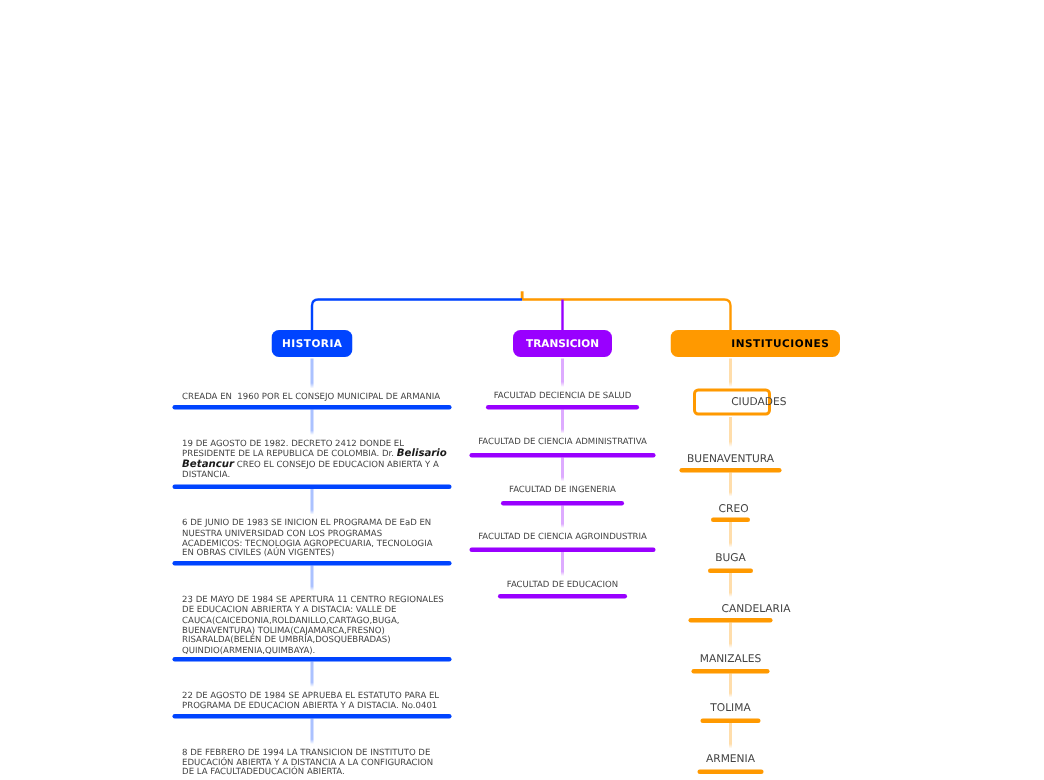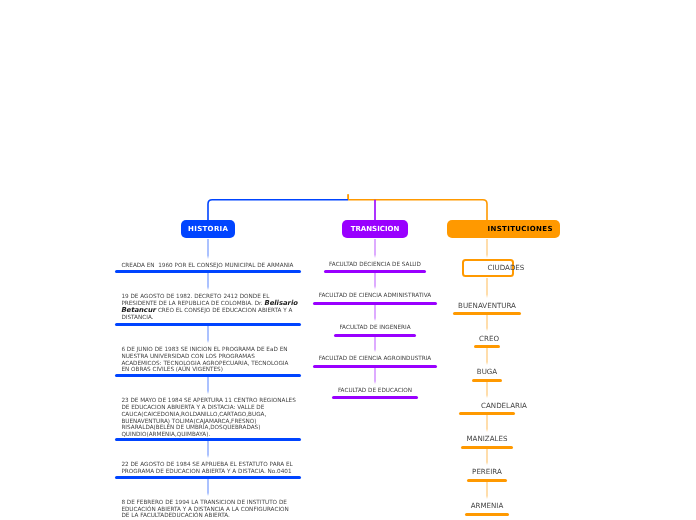--- a/index.html
+++ b/index.html
@@ -105,18 +105,18 @@
       <div class="itxt" style="font-size: 7.1px; line-height: 7.1px; top: 301.791px; text-align: left; left: 458.047px; visibility: visible; width: 57.9062px;">BUENAVENTURA</div>
       <div class="ul" style="left: 452.847px; width: 68.3063px; top: 312.1px; background: rgb(255, 153, 0);"></div>
       <div class="itxt" style="font-size: 7.1px; line-height: 7.1px; top: 334.791px; text-align: center; left: 479.07px; visibility: visible; width: 15.8594px;">CREO</div>
       <div class="ul" style="left: 473.87px; width: 26.2594px; top: 345.2px; background: rgb(255, 153, 0);"></div>
       <div class="itxt" style="font-size: 7.1px; line-height: 7.1px; top: 368.491px; text-align: left; left: 476.789px; visibility: visible; width: 20.4219px;">BUGA</div>
       <div class="ul" style="left: 471.589px; width: 30.8219px; top: 378.6px; background: rgb(255, 153, 0);"></div>
       <div class="itxt" style="font-size: 7.1px; line-height: 7.1px; top: 401.891px; text-align: center; left: 464.047px; visibility: visible; width: 45.9062px; margin-left: 17px;">CANDELARIA</div>
       <div class="ul" style="left: 458.847px; width: 56.3062px; top: 412.2px; background: rgb(255, 153, 0);"></div>
       <div class="itxt" style="font-size: 7.1px; line-height: 7.1px; top: 435.191px; text-align: center; left: 466.484px; visibility: visible; width: 41.0312px;">MANIZALES</div>
       <div class="ul" style="left: 461.284px; width: 51.4312px; top: 445.7px; background: rgb(255, 153, 0);"></div>
-      <div class="itxt" style="font-size: 7.1px; line-height: 7.1px; top: 468.391px; text-align: center; left: 472.117px; visibility: visible; width: 29.7656px;">PEREIRA</div>
+      <div class="itxt" style="font-size: 7.1px; line-height: 7.1px; top: 468.391px; text-align: center; left: 472.117px; visibility: visible; width: 29.7656px;">TOLIMA</div>
       <div class="ul" style="left: 466.917px; width: 40.1656px; top: 478.8px; background: rgb(255, 153, 0);"></div>
       <div class="itxt" style="font-size: 7.1px; line-height: 7.1px; top: 502.191px; left: 470.68px; visibility: visible; width: 32.6406px;">ARMENIA</div>
       <div class="ul" style="left: 465.48px; width: 43.0406px; top: 512.7px; background: rgb(255, 153, 0);"></div>
     </div>
 </div>
 
 </body></html>

